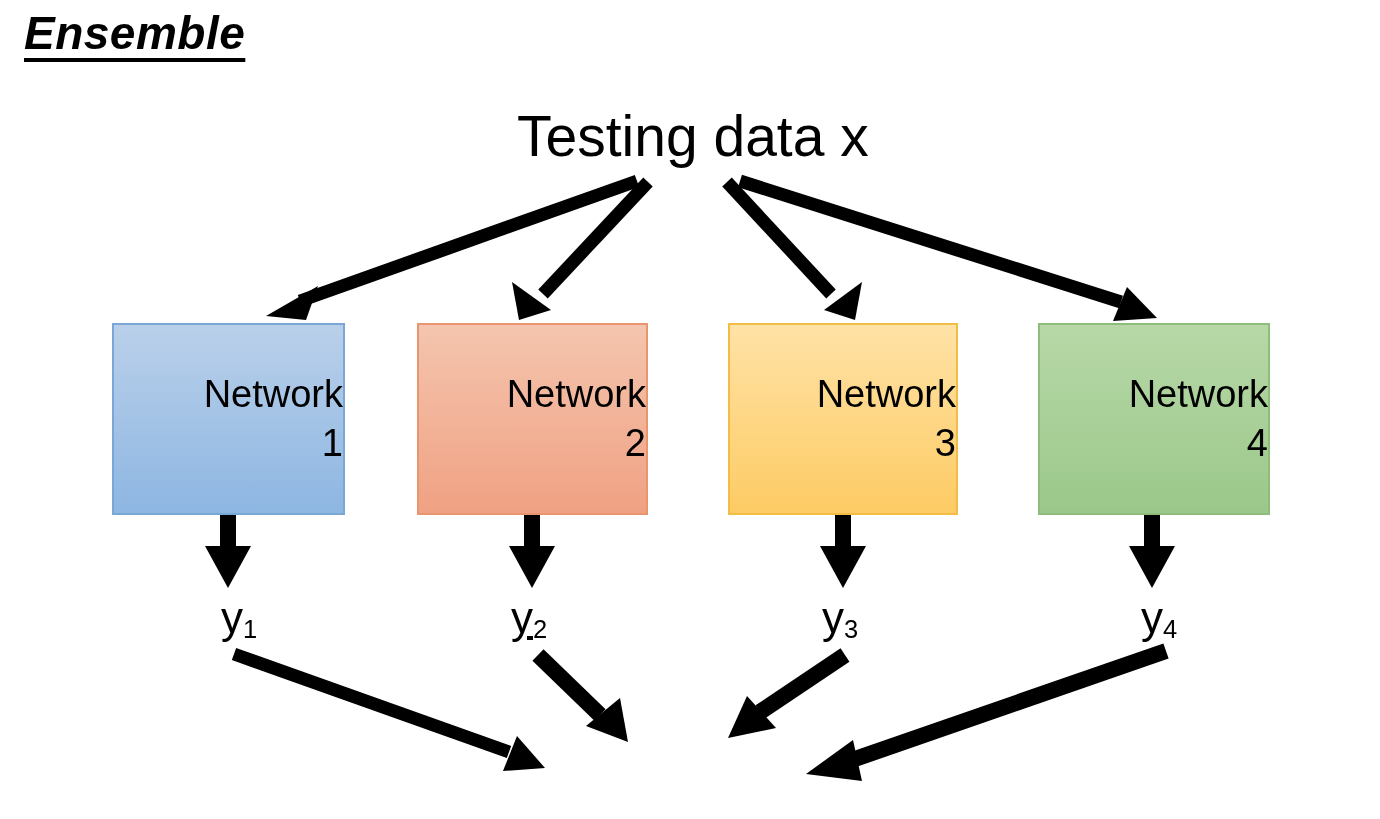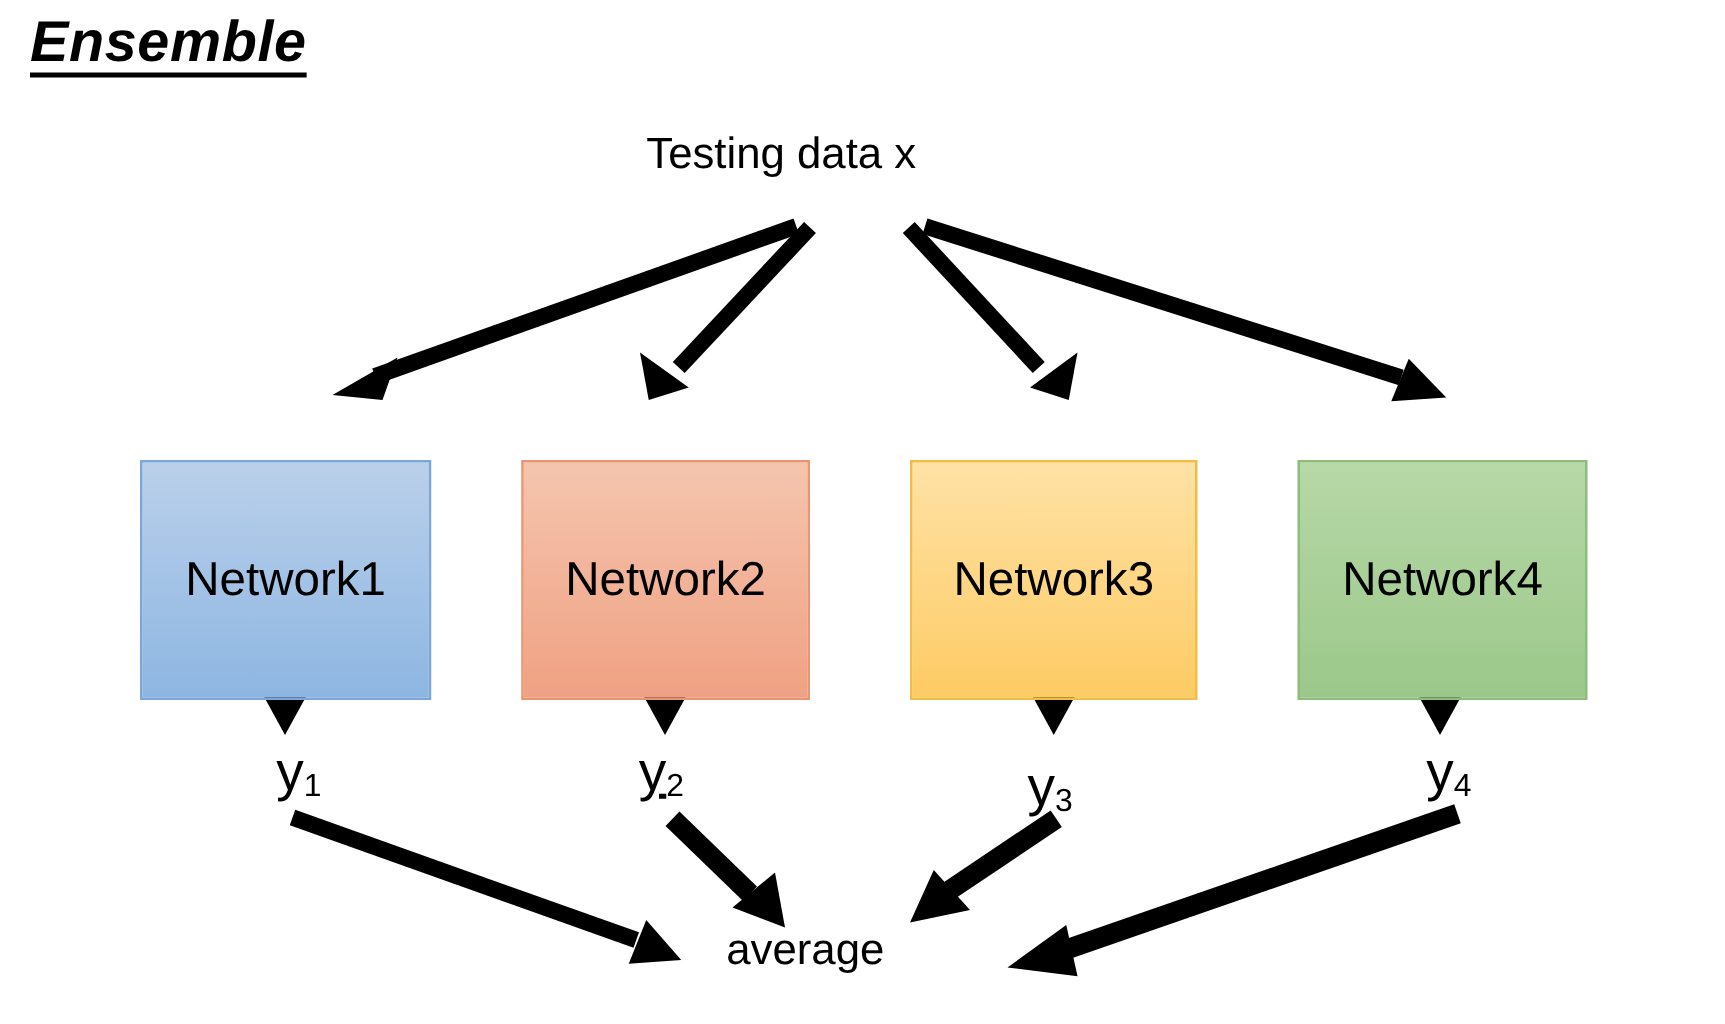--- a/index.html
+++ b/index.html
@@ -38,33 +38,32 @@
     position: absolute;
     left: 0;
     top: 0;
     width: 1380px;
     height: 819px;
   }
   .node-box {
     position: absolute;
     box-sizing: border-box;
     display: flex;
-    flex-direction: row;
-    align-items: center;
+    flex-direction: column;
+    align-items: flex-end;
     justify-content: center;
     font-size: 38px;
     line-height: 1.28;
     border-style: solid;
     border-width: 2px;
-    margin-top: 45px;
   }
   .node-line { display: block; }
   .plain-text {
     position: absolute;
-    font-size: 35px;
+    font-size: 57px;
     white-space: nowrap;
     text-align: right;
   }
   .y-label {
     position: absolute;
     font-size: 44px;
     white-space: nowrap;
   }
   .y-label sub {
     font-size: 0.58em;
@@ -163,22 +162,21 @@
     <span class="node-line">Network</span>
     <span class="node-line">4</span>
   </div>
 
   <div class="y-label" style="left: 207px; top: 593px; margin-left: 14px;">
     <span>y</span><sub>1</sub>
   </div>
   <div class="y-label" style="left: 511px; top: 593px; text-decoration: underline;">
     <span>y</span><sub>2</sub>
   </div>
-  <div class="y-label" style="left: 822px; top: 593px; margin-top: 12px;">
+  <div class="y-label" style="left: 822px; top: 593px;">
     <span>y</span><sub>3</sub>
   </div>
   <div class="y-label" style="left: 1141px; top: 593px;">
     <span>y</span><sub>4</sub>
   </div>
 
-  <div class="plain-text" style="left: 581px; top: 740px;">average</div>
 
 </div>
 
 </body></html>

